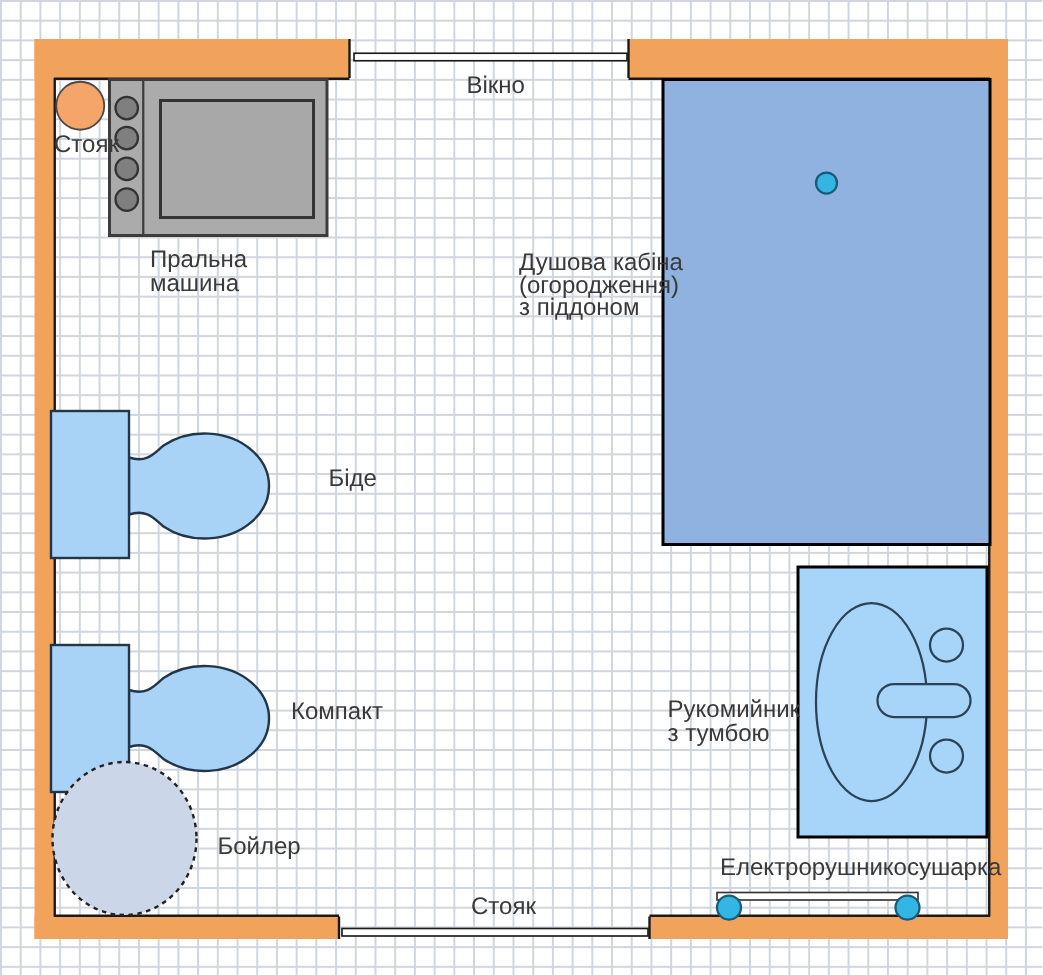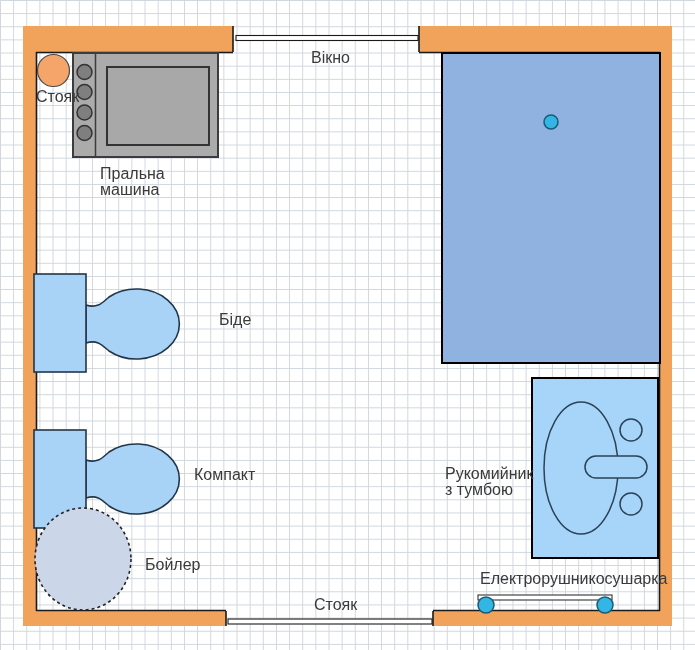--- a/index.html
+++ b/index.html
@@ -94,20 +94,23 @@
       <rect x="478" y="595" width="134" height="5" stroke="#333333" stroke-width="1.1" fill="#FFFFFF"></rect>
       <circle cx="486" cy="605" r="8" stroke="#1a5a74" stroke-width="1.5" fill="#33B6E3"></circle>
       <circle cx="605" cy="605" r="8" stroke="#1a5a74" stroke-width="1.5" fill="#33B6E3"></circle>
     </g>
   </svg>
 
   <div class="lbl" style="left:36px;top:89px;text-align:center;">Стояк</div>
   <div class="lbl lh16" style="left:100px;top:166px;">Пральна
 машина</div>
   <div class="lbl" style="left:311px;top:50px;">Вікно</div>
+  <div class="lbl" style="left:346px;top:168px;">Душова кабіна
+(огородження)
+з піддоном</div>
   <div class="lbl" style="left:194px;top:312px;margin-left:25px;">Біде</div>
   <div class="lbl" style="left:194px;top:467px;">Компакт</div>
   <div class="lbl" style="left:145px;top:557px;">Бойлер</div>
   <div class="lbl" style="left:480px;top:571px;">Електрорушникосушарка</div>
   <div class="lbl lh16" style="left:445px;top:466px;">Рукомийник
 з тумбою</div>
   <div class="lbl" style="left:314px;top:597px;">Стояк</div>
 
 </div>
 

